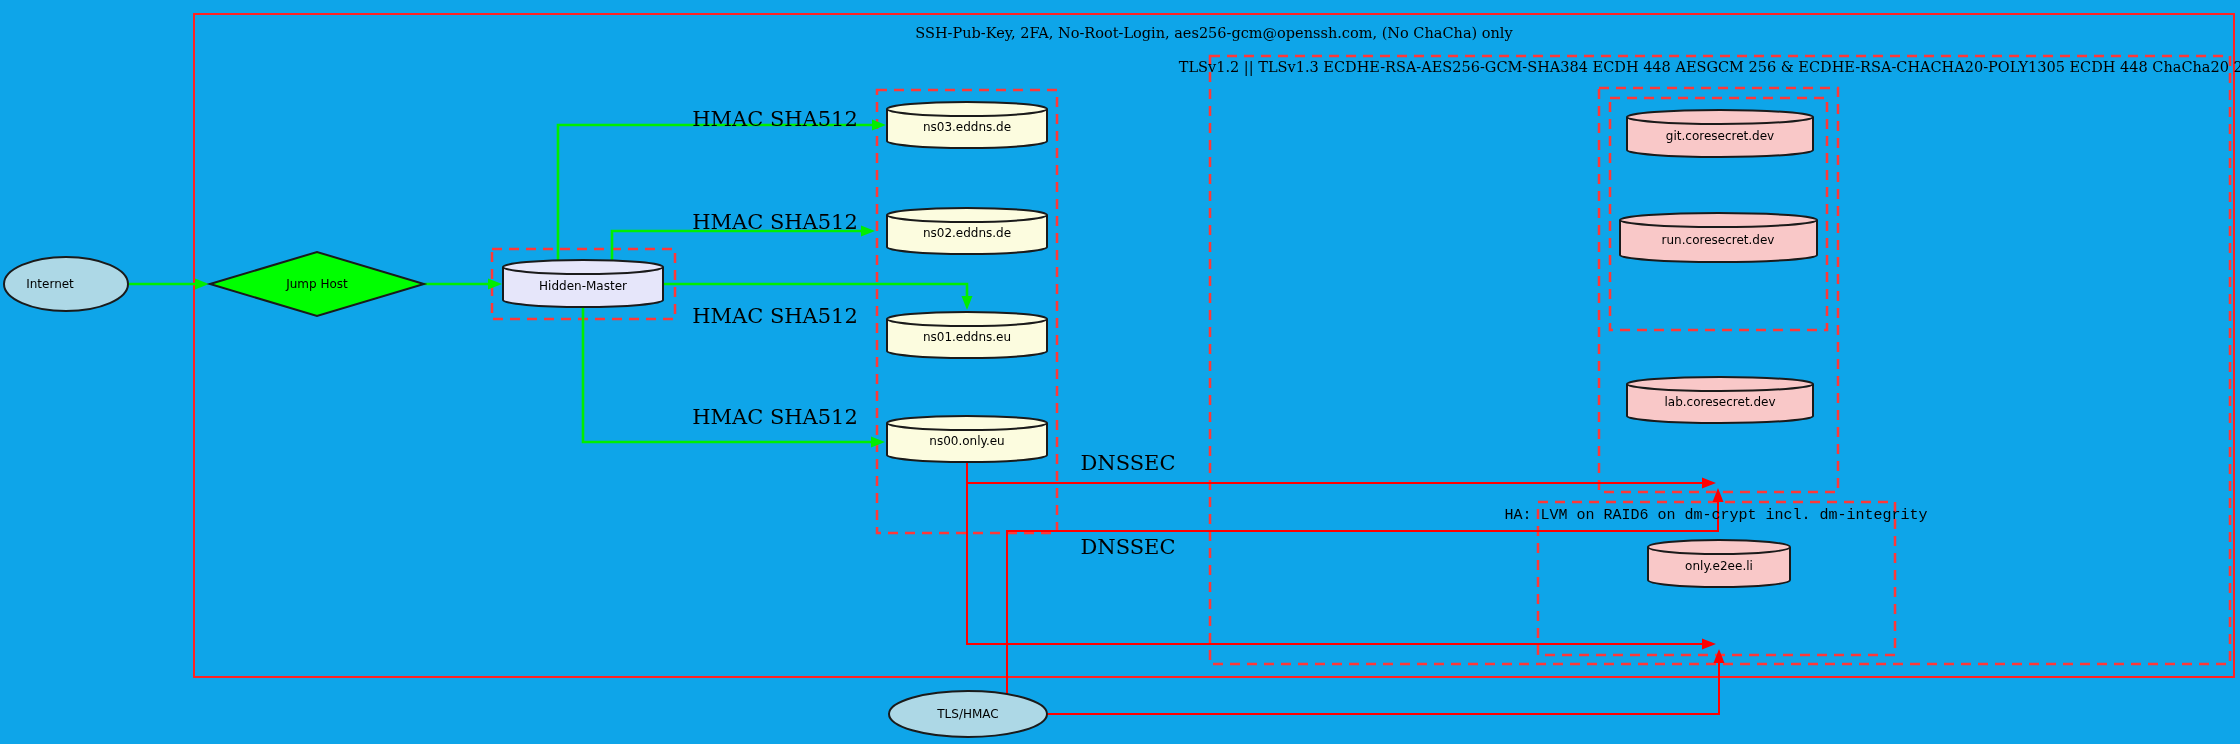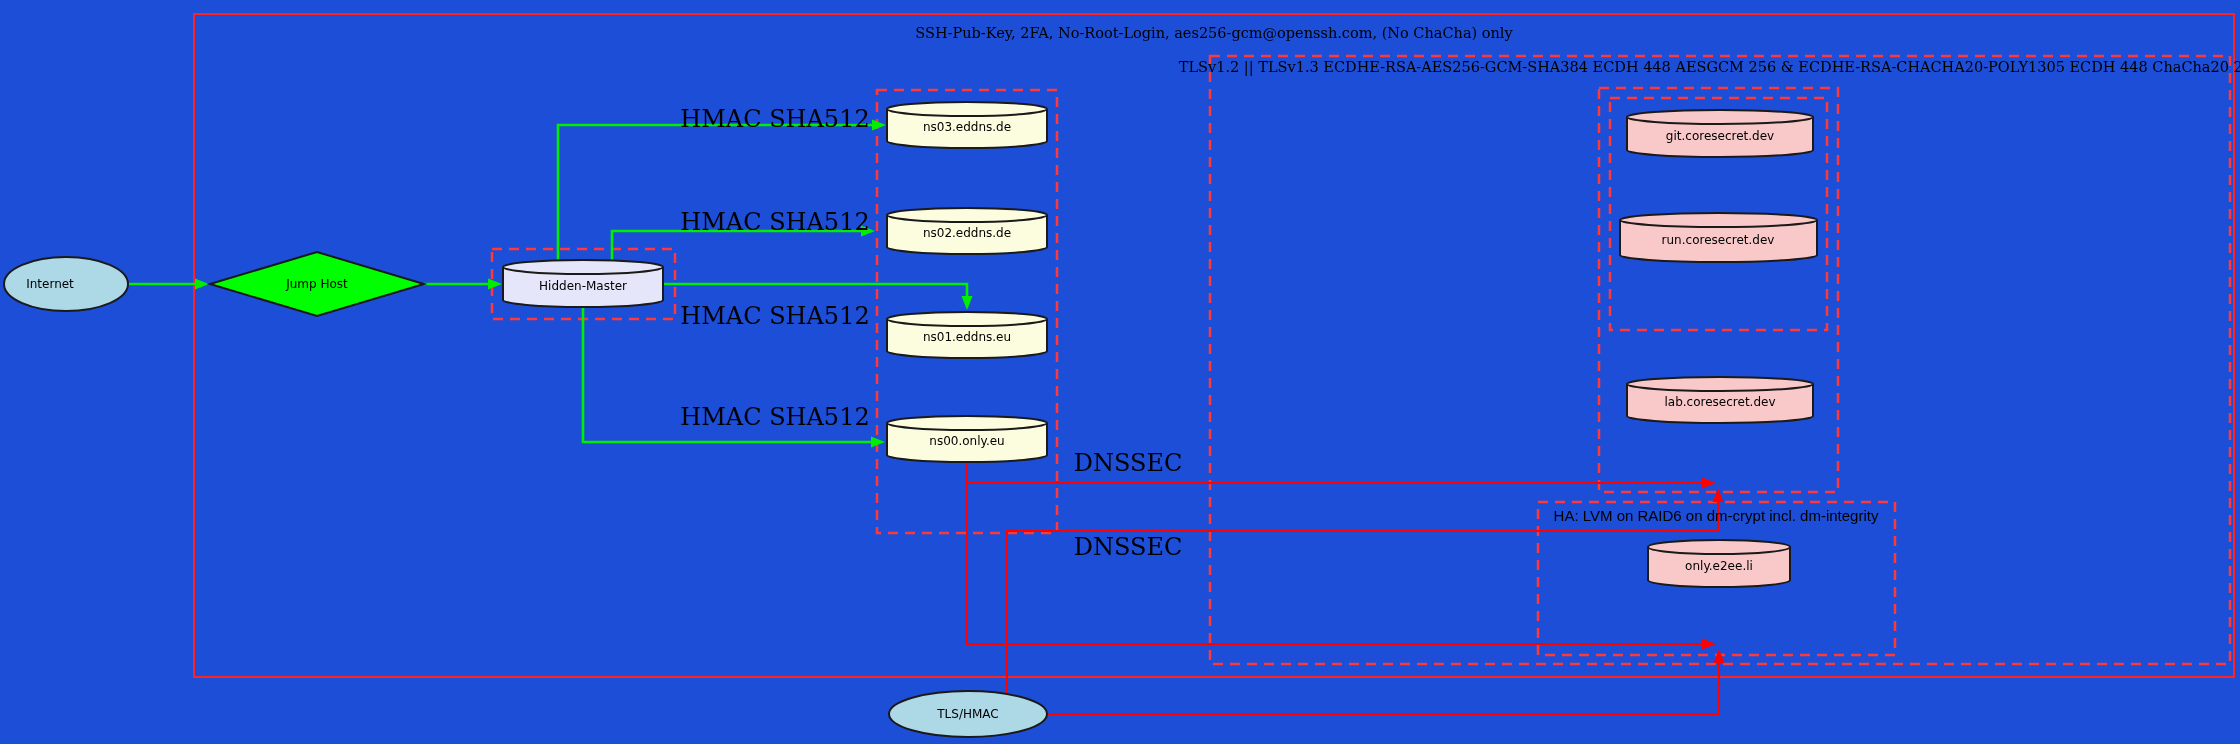--- a/index.html
+++ b/index.html
@@ -1,16 +1,16 @@
 <!DOCTYPE html>
 <html style="--edge_green: #00ee00; --edge_red: #ff0000; --cluster_border_red: #ff3838; --outer_box_red: #ff2222; --node_fill_blue: #add8e6; --node_fill_green: #00ff00; --node_fill_lavender: #e6e6fa; --node_fill_yellow: #fcfcdf; --node_fill_pink: #f9c8c8; --node_border: #1a1a1a;"><head>
 <meta charset="utf-8">
 <style>
   html,body{margin:0;padding:0;background:#ffffff;}
-  .stage{position:relative;width:2240px;height:744px;background:#1d4ed8;overflow:hidden;
+  .stage{position:relative;width:2240px;height:744px;background:#0ea5e9;overflow:hidden;
          font-family:"DejaVu Sans",sans-serif;}
   .stage svg{position:absolute;left:0;top:0;}
 
   
   .dashed{fill:none;stroke:var(--cluster_border_red,#ff3333);stroke-width:2.5;stroke-dasharray:10 7;}
   .solidbox{fill:none;stroke:var(--outer_box_red,#ff1f1f);stroke-width:2;}
   .gline{fill:none;stroke:var(--edge_green,#00ff00);stroke-width:2.6;}
   .garrow{fill:var(--edge_green,#00ff00);stroke:none;}
   .rline{fill:none;stroke:var(--edge_red,#ff0000);stroke-width:2;}
   .rarrow{fill:var(--edge_red,#ff0000);stroke:none;}
@@ -18,23 +18,23 @@
   .fill-blue{fill:var(--node_fill_blue,#add8e6);}
   .fill-green{fill:var(--node_fill_green,#00ff00);}
   .fill-lavender{fill:var(--node_fill_lavender,#e6e6fa);}
   .fill-yellow{fill:var(--node_fill_yellow,#fcfcdf);}
   .fill-pink{fill:var(--node_fill_pink,#f9c8c8);}
   .seam{fill:none;}
 
   
   .lbl{position:absolute;transform:translate(-50%,-50%);white-space:nowrap;color:#000;}
   .node-lbl{font-size:12px;font-family:"DejaVu Sans",sans-serif;}
-  .edge-lbl{font-size:24px;font-family:"DejaVu Serif","Liberation Serif",serif;}
+  .edge-lbl{font-size:21px;font-family:"DejaVu Serif","Liberation Serif",serif;}
   .cluster-lbl{font-size:14.5px;font-family:"DejaVu Serif","Liberation Serif",serif;}
-  .ha-lbl{font-size:15px;font-family:Liberation Sans, sans-serif;}
+  .ha-lbl{font-size:15px;font-family:Liberation Mono, monospace;}
 </style>
 </head>
 <body>
 
 <div class="stage">
 
   <svg width="2240" height="744" viewBox="0 0 2240 744">
 
     <rect x="194" y="14" width="2040" height="663" class="solidbox"></rect>
     <rect x="1210" y="56" width="1020" height="608" class="dashed"></rect>

